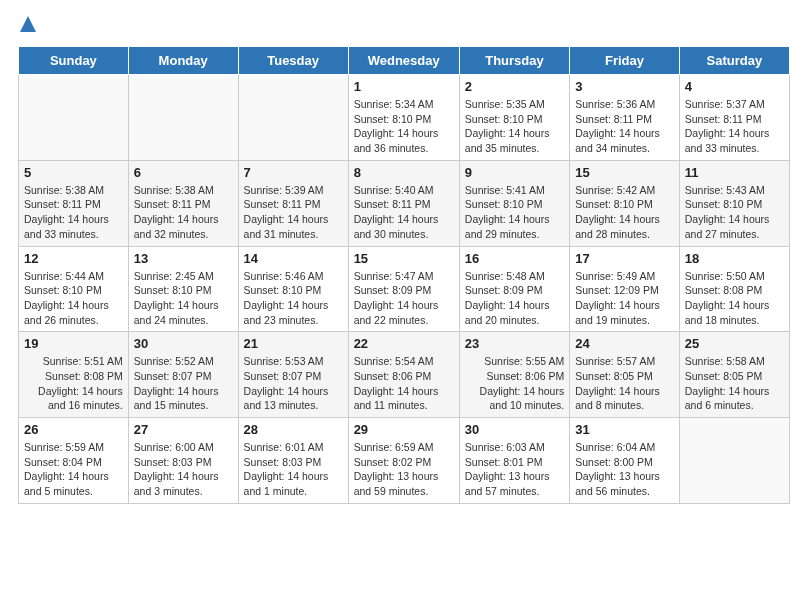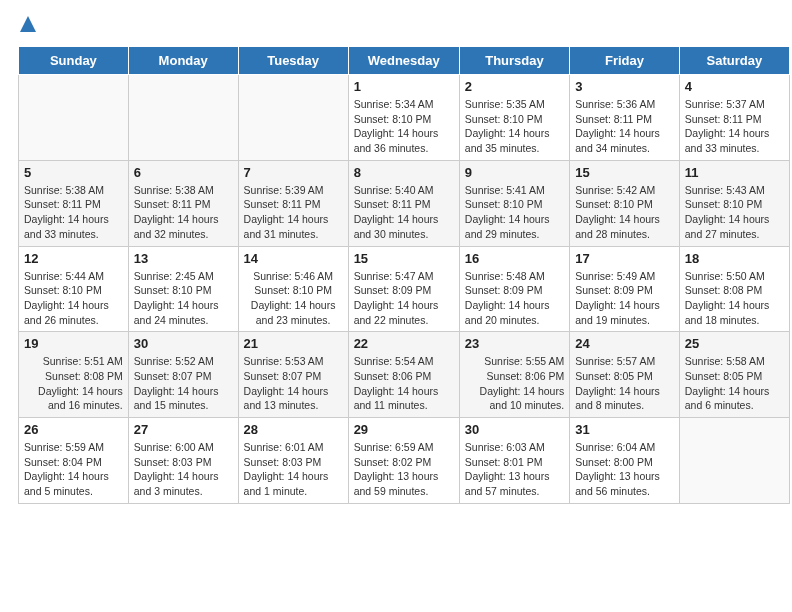--- a/index.html
+++ b/index.html
@@ -212,21 +212,21 @@
         </td>
         <td>
           <div class="day-num">13</div>
           <div class="day-detail" style="white-space: pre-line;">Sunrise: 2:45 AM
 Sunset: 8:10 PM
 Daylight: 14 hours
 and 24 minutes.</div>
         </td>
         <td>
           <div class="day-num">14</div>
-          <div class="day-detail" style="white-space: pre-line; text-align: center;">Sunrise: 5:46 AM
+          <div class="day-detail" style="white-space: pre-line;">Sunrise: 5:46 AM
 Sunset: 8:10 PM
 Daylight: 14 hours
 and 23 minutes.</div>
         </td>
         <td>
           <div class="day-num">15</div>
           <div class="day-detail" style="white-space: pre-line;">Sunrise: 5:47 AM
 Sunset: 8:09 PM
 Daylight: 14 hours
 and 22 minutes.</div>
@@ -234,21 +234,21 @@
         <td>
           <div class="day-num">16</div>
           <div class="day-detail" style="white-space: pre-line;">Sunrise: 5:48 AM
 Sunset: 8:09 PM
 Daylight: 14 hours
 and 20 minutes.</div>
         </td>
         <td>
           <div class="day-num">17</div>
           <div class="day-detail" style="white-space: pre-line;">Sunrise: 5:49 AM
-Sunset: 8:09 PM
+Sunset: 12:09 PM
 Daylight: 14 hours
 and 19 minutes.</div>
         </td>
         <td>
           <div class="day-num">18</div>
           <div class="day-detail" style="white-space: pre-line;">Sunrise: 5:50 AM
 Sunset: 8:08 PM
 Daylight: 14 hours
 and 18 minutes.</div>
         </td>

